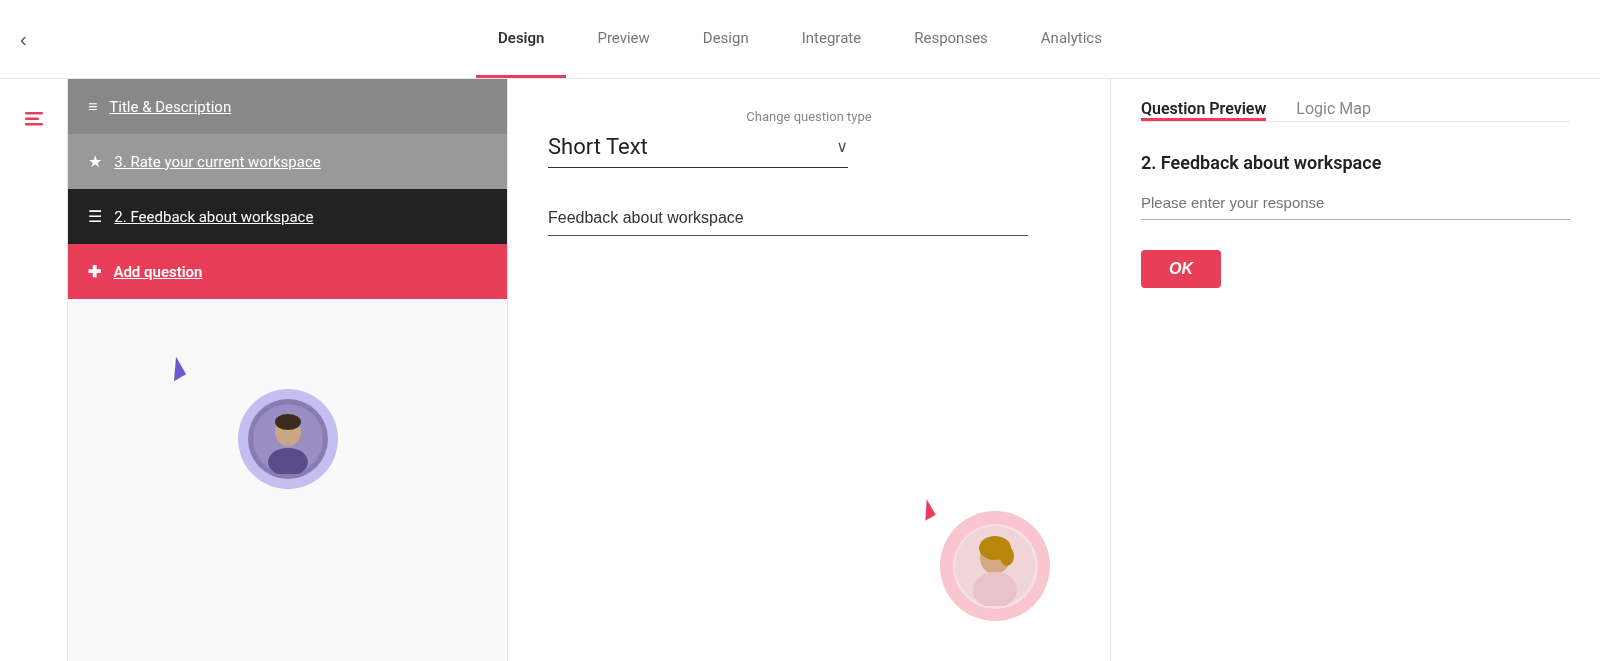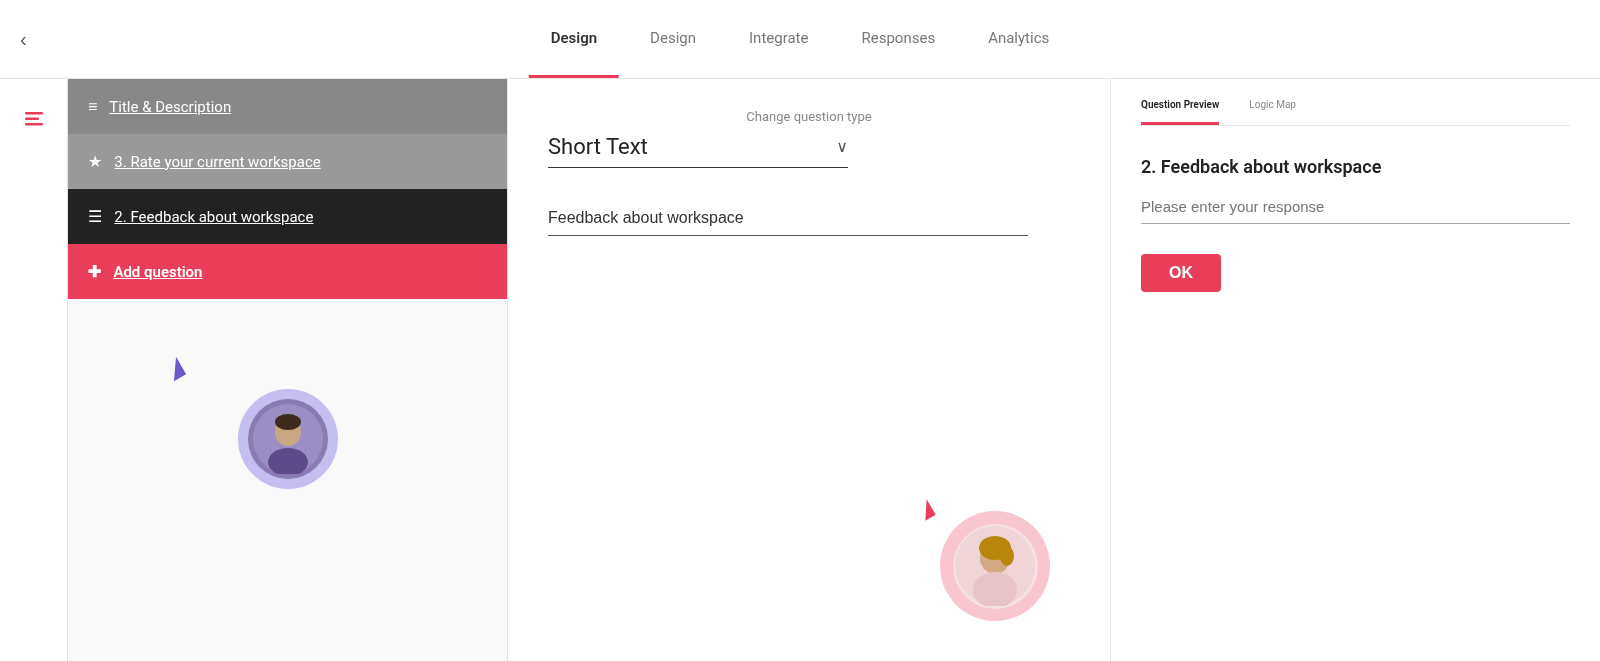--- a/index.html
+++ b/index.html
@@ -238,22 +238,22 @@
       border-left: 1px solid #e5e5e5;
       padding: 20px 30px;
     }
     .right-panel-tabs {
       display: flex;
       gap: 30px;
       border-bottom: 1px solid #e5e5e5;
       margin-bottom: 30px;
     }
     .right-tab {
-      font-size: 10px;
-      padding-bottom: 12px;
+      font-size: 16px;
+      padding-bottom: 0;
       cursor: pointer;
       color: #888;
       border-bottom: 3px solid transparent;
     }
     .right-tab.active {
       color: #222;
       font-weight: 600;
       border-bottom: 3px solid #e83e5a;
     }
     .preview-question-title {
@@ -275,29 +275,31 @@
     }
     .ok-btn {
       background: #e83e5a;
       color: #fff;
       border: none;
       padding: 10px 28px;
       font-size: 16px;
       border-radius: 4px;
       cursor: pointer;
       font-weight: 600;
+      font-style: italic;
     }
   </style>
 </head>
 <body>
 
 <div class="top-nav">
   <button class="back-btn">‹</button>
   <div class="nav-tabs">
     <a class="nav-tab active">Design</a>
+    <a class="nav-tab">Preview</a>
     <a class="nav-tab">Design</a>
     <a class="nav-tab">Integrate</a>
     <a class="nav-tab">Responses</a>
     <a class="nav-tab">Analytics</a>
   </div>
 </div>
 
 <div class="main-layout">
 
   <div class="icon-bar">

